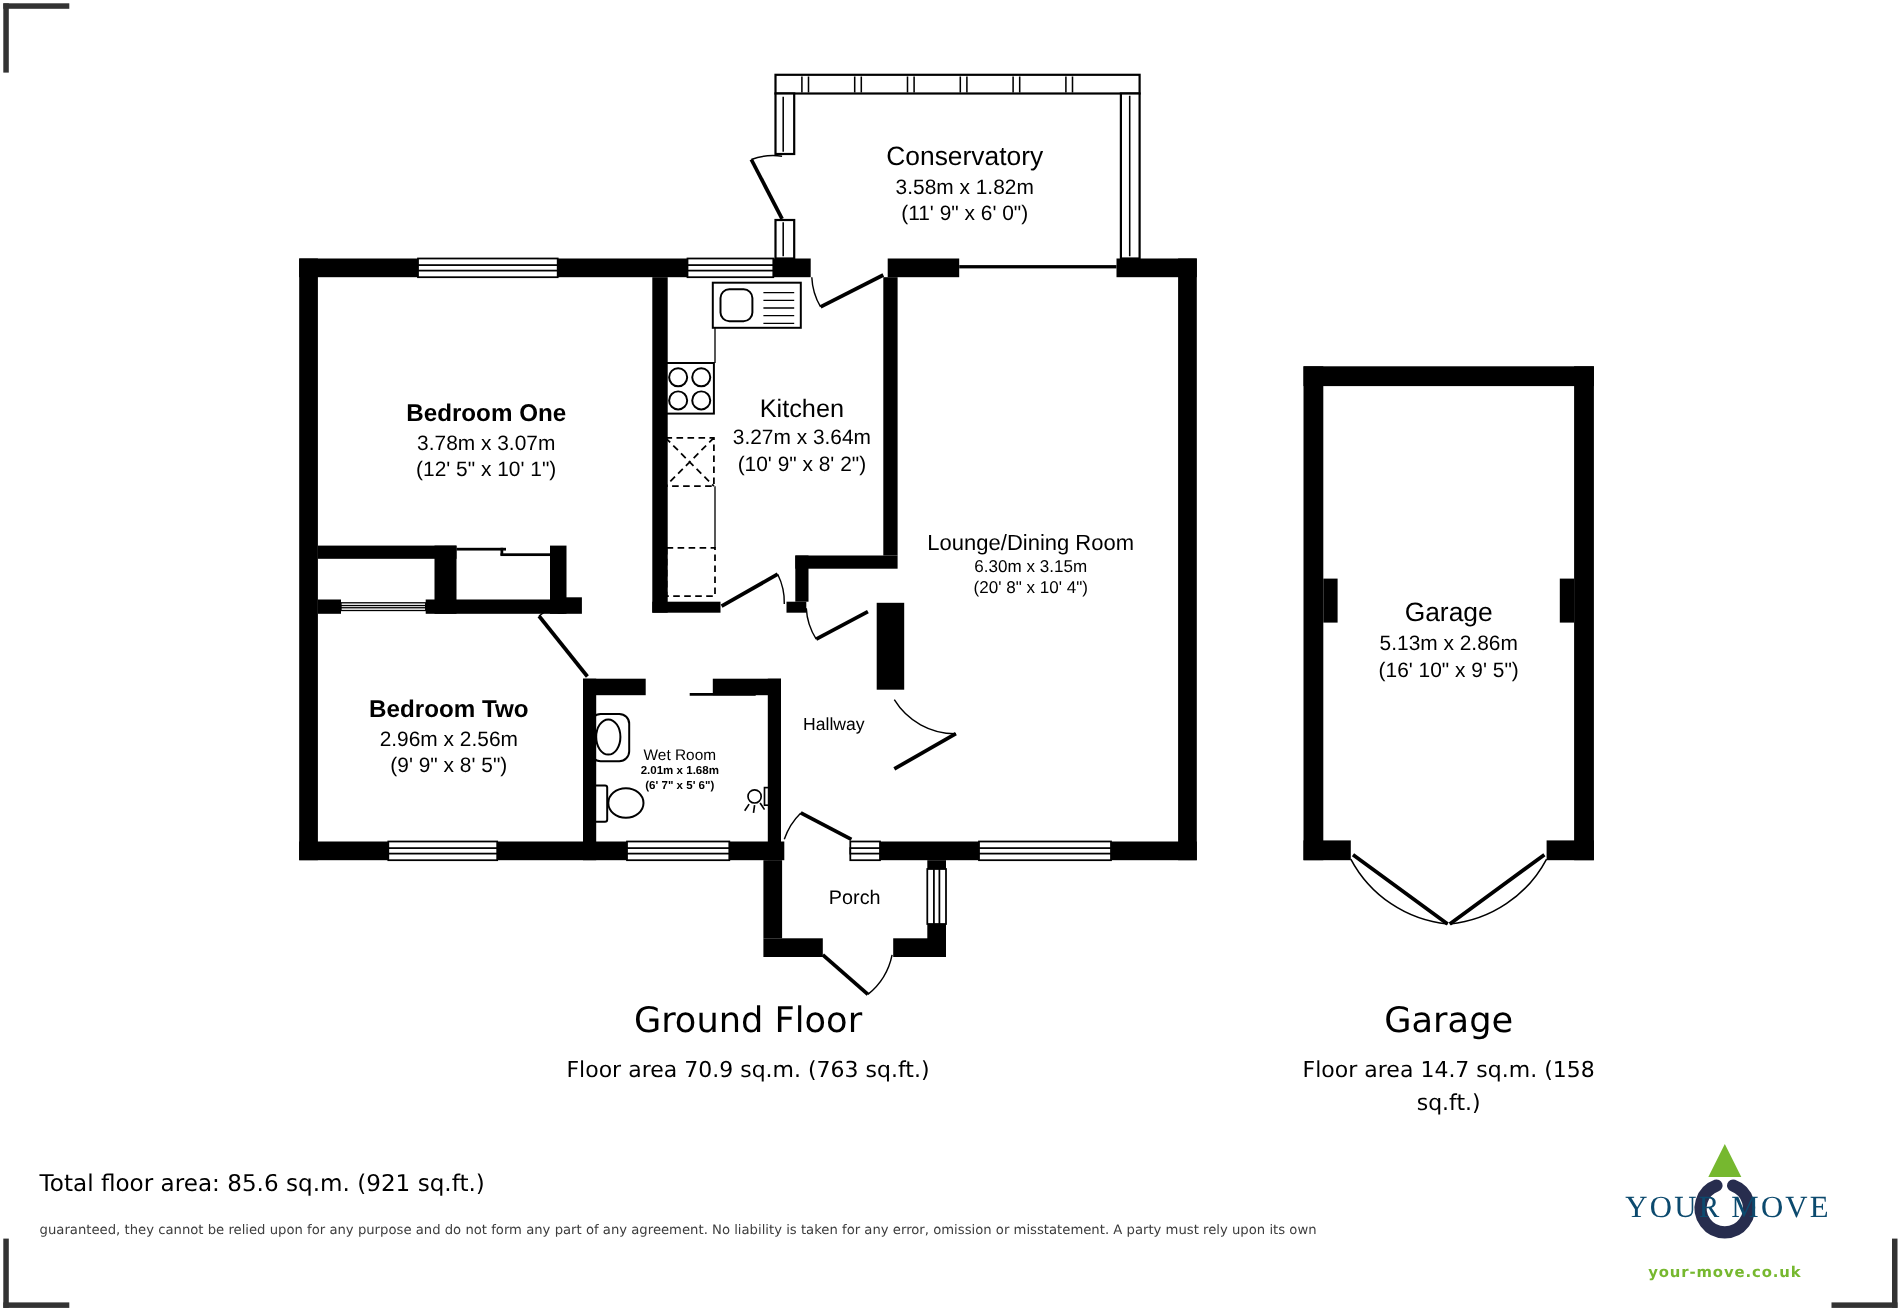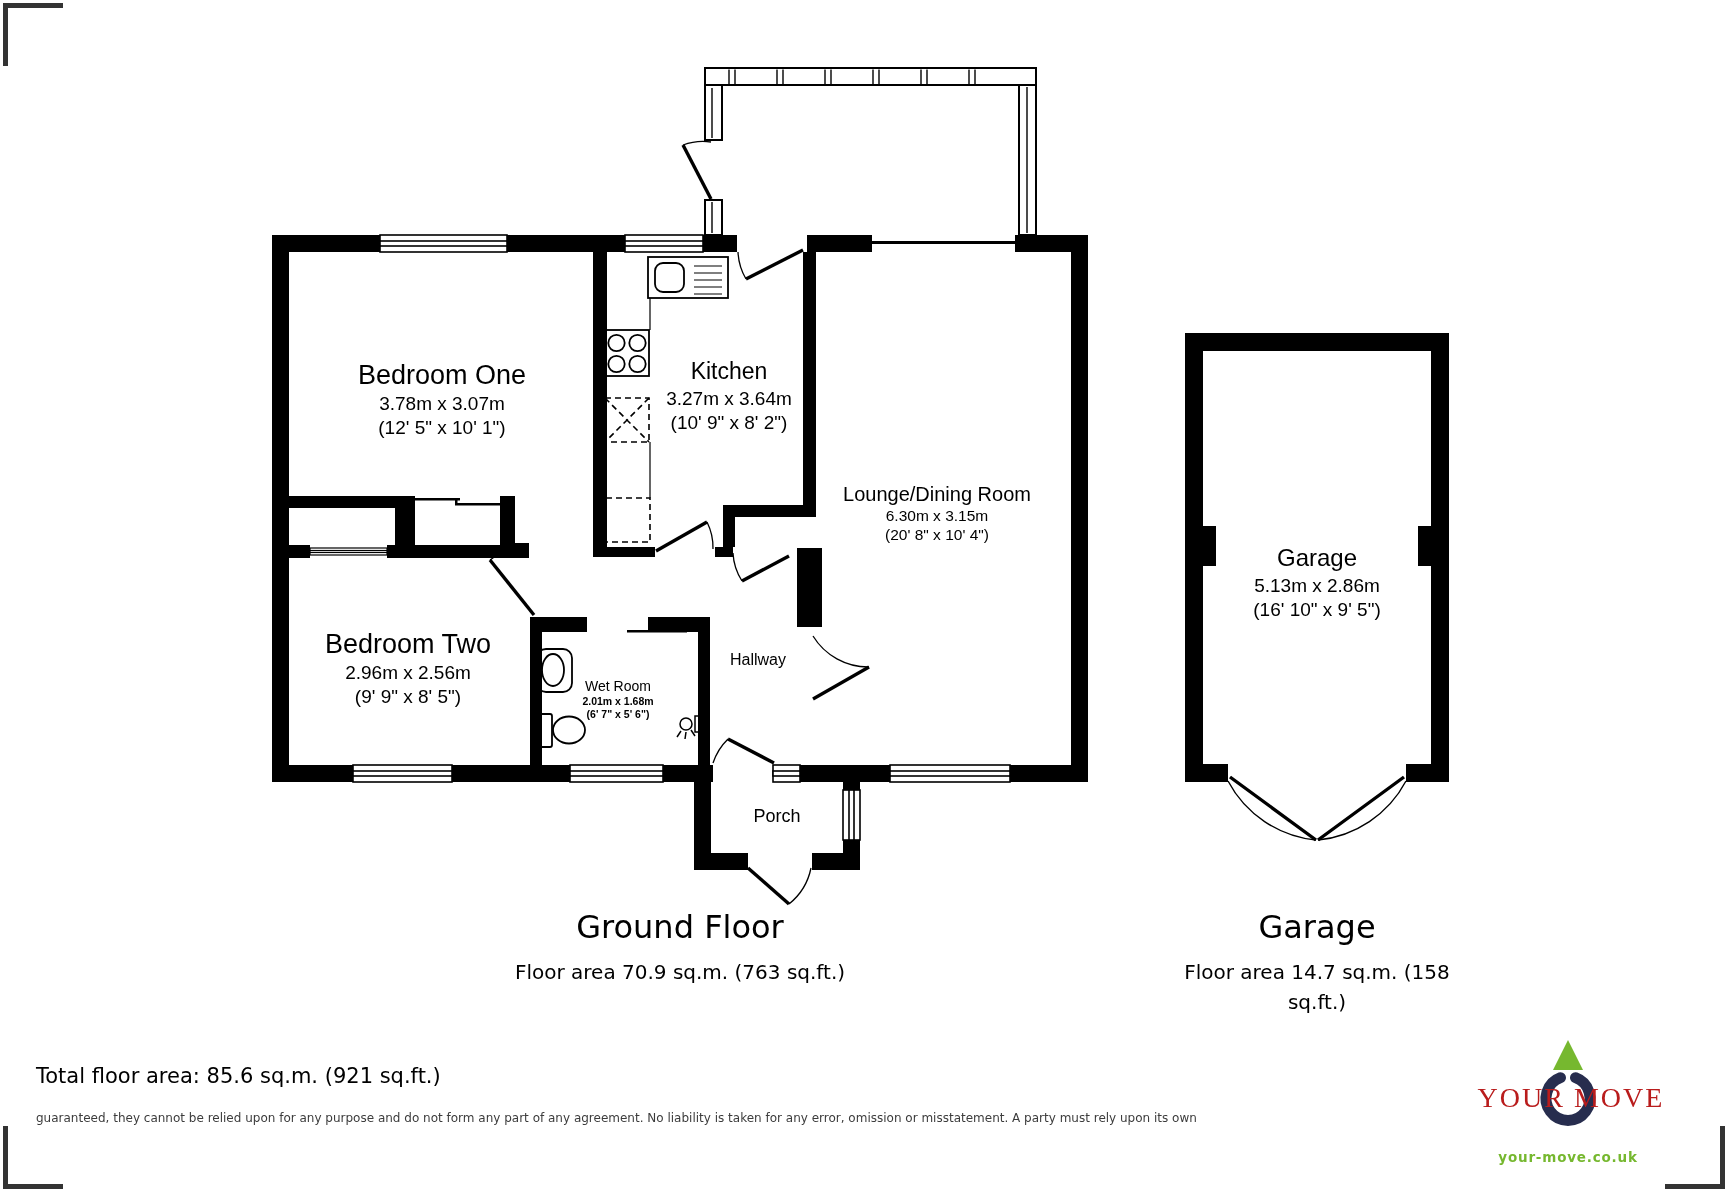--- a/index.html
+++ b/index.html
@@ -2,41 +2,41 @@
 <html><head>
 <meta charset="utf-8">
 <style>
   html,body{margin:0;padding:0;background:#fff;}
   #canvas{position:relative;width:1728px;height:1192px;background:#ffffff;overflow:hidden;
           font-family:"Liberation Sans", sans-serif;color:#000;}
   #plan-svg{position:absolute;left:0;top:0;}
   .lbl{position:absolute;transform:translateX(-50%);text-align:center;white-space:nowrap;
        font-family:"Liberation Sans", sans-serif;color:#000;}
   .room-name{font-size:24px;line-height:30px;}
-  .room-name-big{font-size:27px;line-height:31px;}
+  .room-name-big{font-size:22px;line-height:31px;font-weight:bold;}
   .room-dims{font-size:19px;line-height:25px;}
   .room-dims-ft{font-size:19px;line-height:24px;}
   .lounge-name{font-size:20px;line-height:24px;}
   .lounge-dims{font-size:15.5px;line-height:19px;}
   .wet-name{font-size:14px;line-height:17px;}
   .wet-dims{font-size:10.5px;line-height:13px;font-weight:bold;}
   .small-room{font-size:16px;line-height:19px;}
   .porch-lbl{font-size:18px;line-height:21px;}
   .kitchen-name{font-size:23px;line-height:29px;}
   .cap{position:absolute;transform:translateX(-50%);text-align:center;
        font-family:"DejaVu Sans", sans-serif;color:#000000;}
   .cap-title{font-size:32px;line-height:38px;white-space:nowrap;}
   .cap-area{font-size:20px;line-height:30px;}
   #cap-garage-area{width:330px;white-space:normal;}
   #footer-total{position:absolute;left:36px;top:1064px;font-family:"DejaVu Sans", sans-serif;
        font-size:21px;color:#000;white-space:nowrap;}
   #footer-disclaimer{position:absolute;left:36px;top:1109px;font-family:"DejaVu Sans", sans-serif;
        font-size:12px;line-height:18.5px;color:#3c3c3c;white-space:nowrap;}
   #logo-brand{position:absolute;left:1571px;top:1082px;transform:translateX(-50%);
-       font-family:"Liberation Serif", serif;font-size:28px;letter-spacing:2px;color:#b91c1c;white-space:nowrap;}
+       font-family:"Liberation Serif", serif;font-size:28px;letter-spacing:2px;color:#0c4a6e;white-space:nowrap;}
   #logo-url{position:absolute;left:1568px;top:1120px;transform:translateX(-50%);
        font-family:"DejaVu Sans", sans-serif;font-weight:bold;font-size:13.5px;letter-spacing:0.8px;
        color:#76b82f;white-space:nowrap;margin-top:29px;}
 </style>
 </head>
 <body>
 
 <div id="canvas">
 
   <svg id="plan-svg" width="1728" height="1192" viewBox="0 0 1728 1192">
@@ -238,20 +238,25 @@
         <path d="M681 731 L677 737 M686 732 L685 739 M691 730 L695 736"></path>
       </g>
     </g>
 
     <g>
       <path d="M1560.5 1077.7 A22 22 0 1 0 1575.5 1077.7" fill="none" stroke="#272d4e" stroke-width="11" stroke-linecap="round"></path>
       <polygon points="1568,1040 1553,1070 1583,1070" fill="#76b82f"></polygon>
     </g>
   </svg>
 
+  <div class="lbl" style="left:877px;top:128px;">
+    <div class="room-name">Conservatory</div>
+    <div class="room-dims">3.58m x 1.82m</div>
+    <div class="room-dims-ft">(11' 9" x 6' 0")</div>
+  </div>
 
   <div class="lbl" style="left:442px;top:360px;">
     <div class="room-name-big">Bedroom One</div>
     <div class="room-dims">3.78m x 3.07m</div>
     <div class="room-dims-ft">(12' 5" x 10' 1")</div>
   </div>
 
   <div class="lbl" style="left:729px;top:357px;">
     <div class="kitchen-name">Kitchen</div>
     <div class="room-dims">3.27m x 3.64m</div>

